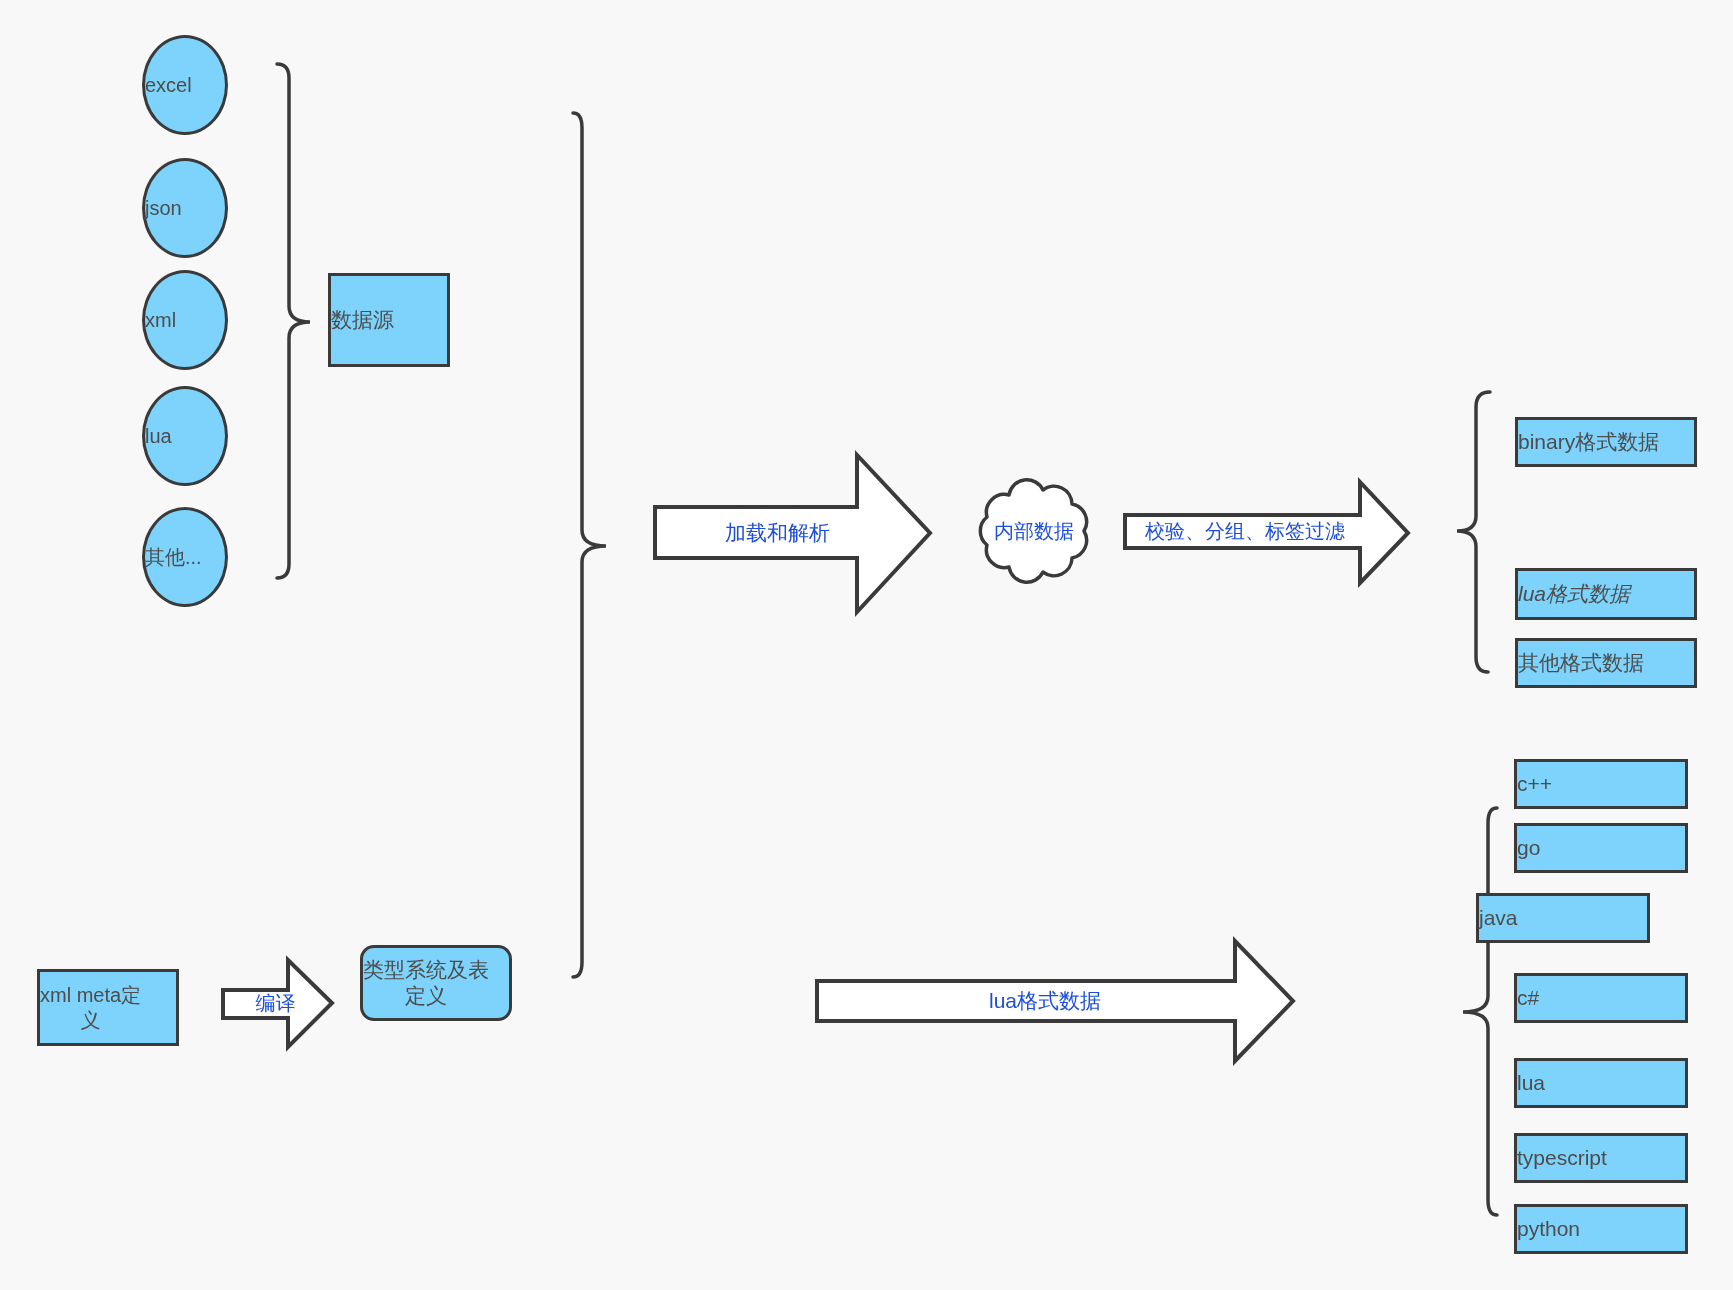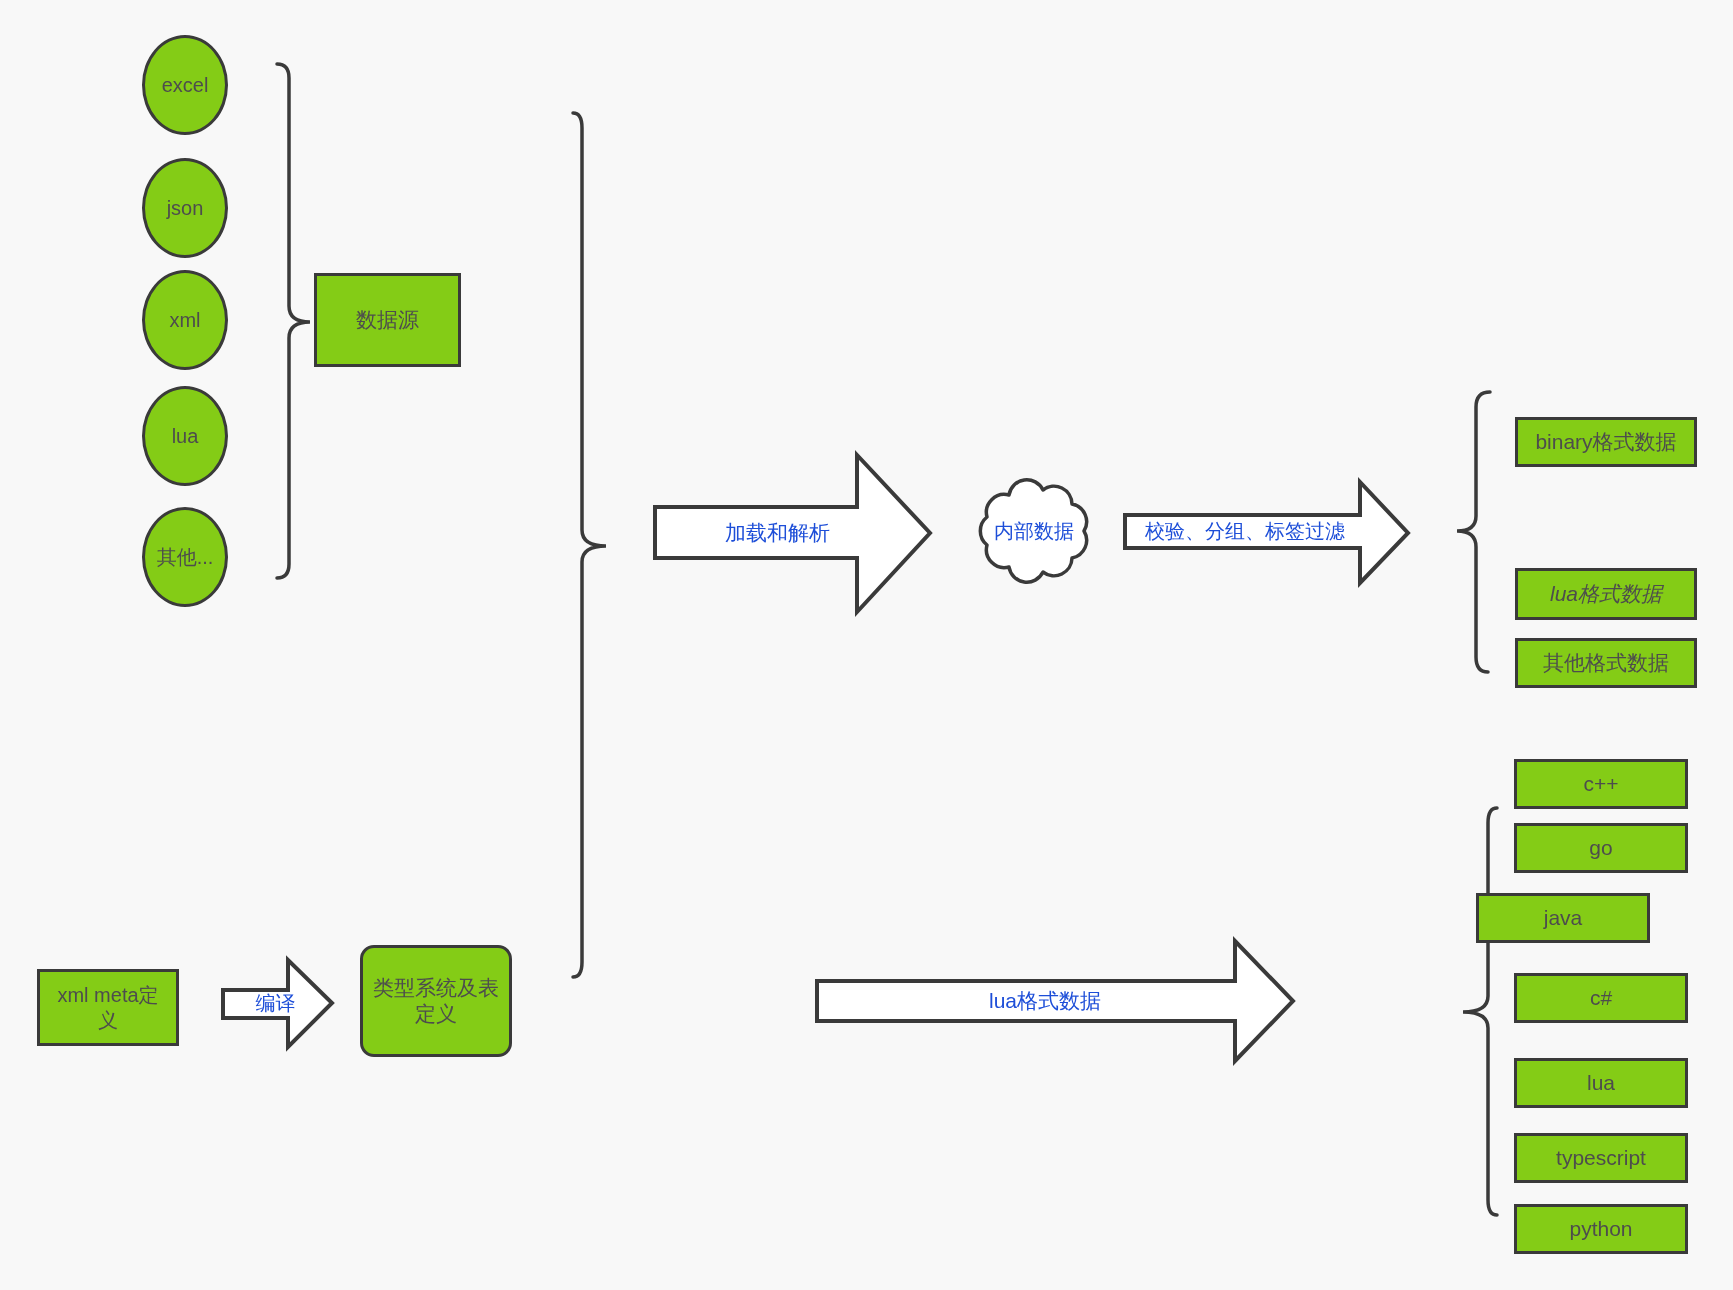--- a/index.html
+++ b/index.html
@@ -15,25 +15,24 @@
     overflow:hidden;
   }
   #shapes{
     position:absolute;
     left:0;top:0;
     width:1733px;height:1290px;
   }
   .node{
     position:absolute;
     box-sizing:border-box;
-    background:#84cc16;
+    background:#7dd3fc;
     border:3px solid #3a3a3a;
     display:flex;
     align-items:center;
-    justify-content:center;
     text-align:center;
     color:#4d4d4d;
     font-size:21px;
     line-height:1.25;
   }
   .ellipse{border-radius:50%;font-size:20px;}
   .rounded{border-radius:14px;}
   .lbl{
     position:absolute;
     display:flex;
@@ -81,32 +80,32 @@
   <div class="node ellipse" style="left:142px;top:270px;width:86px;height:100px;">
     <span>xml</span>
   </div>
   <div class="node ellipse" style="left:142px;top:386px;width:86px;height:100px;">
     <span>lua</span>
   </div>
   <div class="node ellipse" style="left:142px;top:507px;width:86px;height:100px;">
     <span>其他...</span>
   </div>
 
-  <div class="node" style="left:314px;top:273px;width:147px;height:94px;">
+  <div class="node" style="left:328px;top:273px;width:122px;height:94px;">
     <span>数据源</span>
   </div>
 
   <div class="node" style="left:37px;top:969px;width:142px;height:77px;font-size:20px;">
     <div>
       <span>xml meta定</span><br>
       <span>义</span>
     </div>
   </div>
 
-  <div class="node rounded" style="left:360px;top:945px;width:152px;height:112px;">
+  <div class="node rounded" style="left:360px;top:945px;width:152px;height:76px;">
     <div>
       <span>类型系统及表</span><br>
       <span>定义</span>
     </div>
   </div>
 
   <div class="lbl" style="left:655px;top:507px;width:245px;height:51px;">加载和解析</div>
   <div class="lbl small" style="left:1125px;top:515px;width:240px;height:33px;">校验、分组、标签过滤</div>
   <div class="lbl small" style="left:223px;top:988px;width:105px;height:30px;">编译</div>
   <div class="lbl" style="left:830px;top:981px;width:430px;height:40px;">lua格式数据</div>

